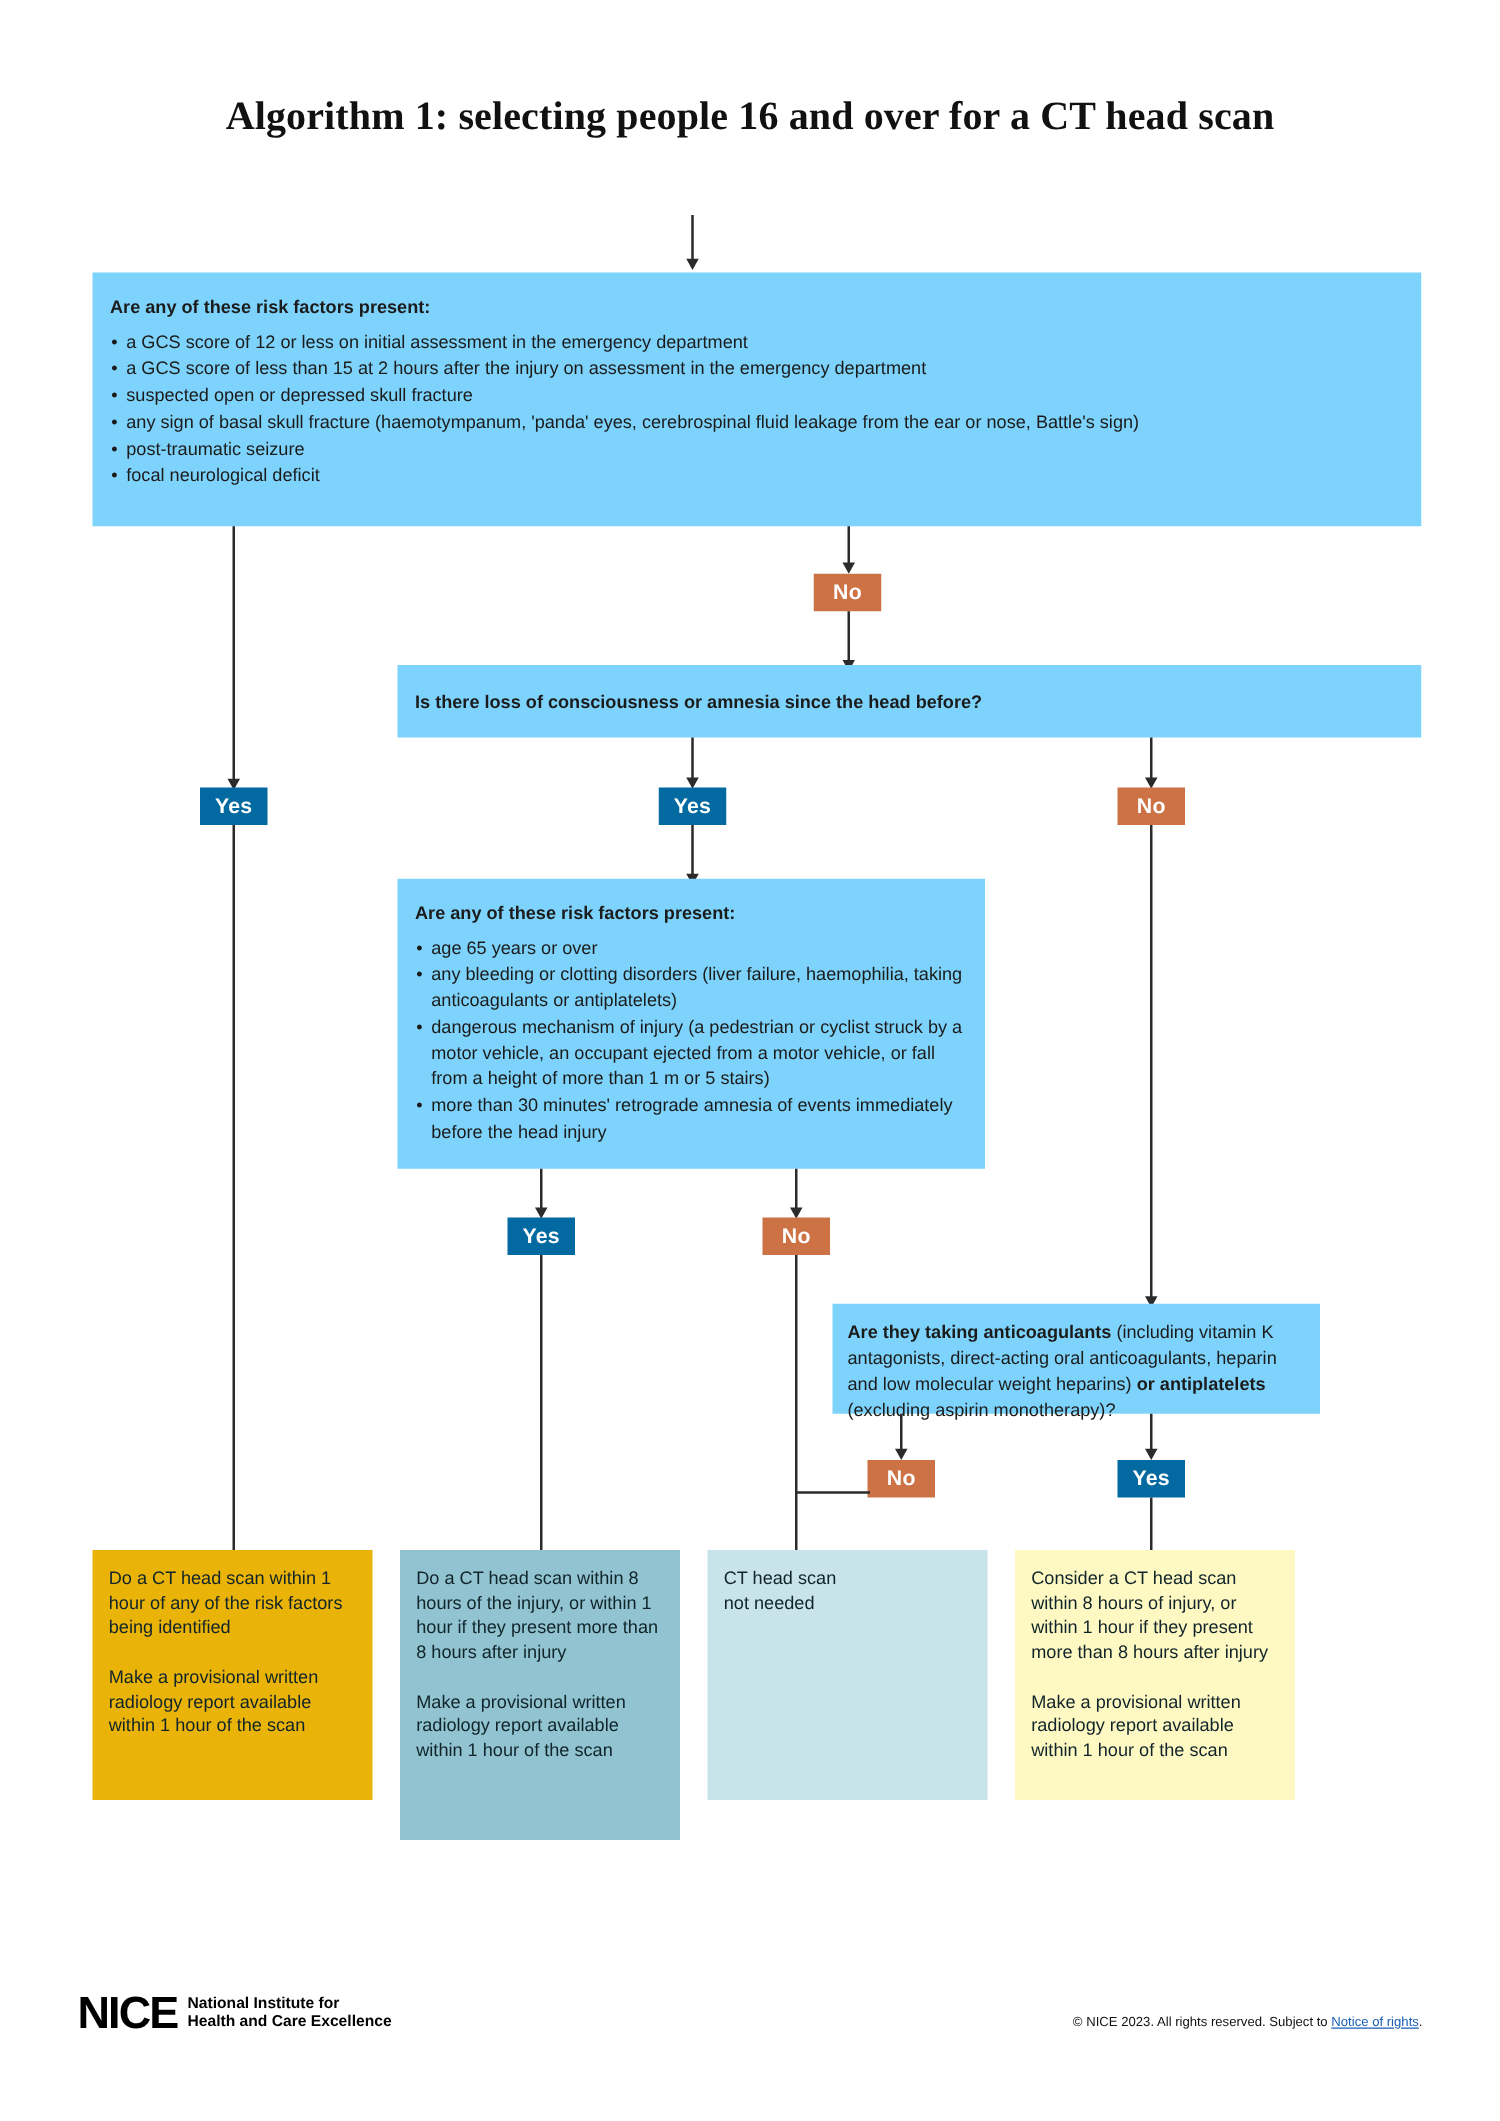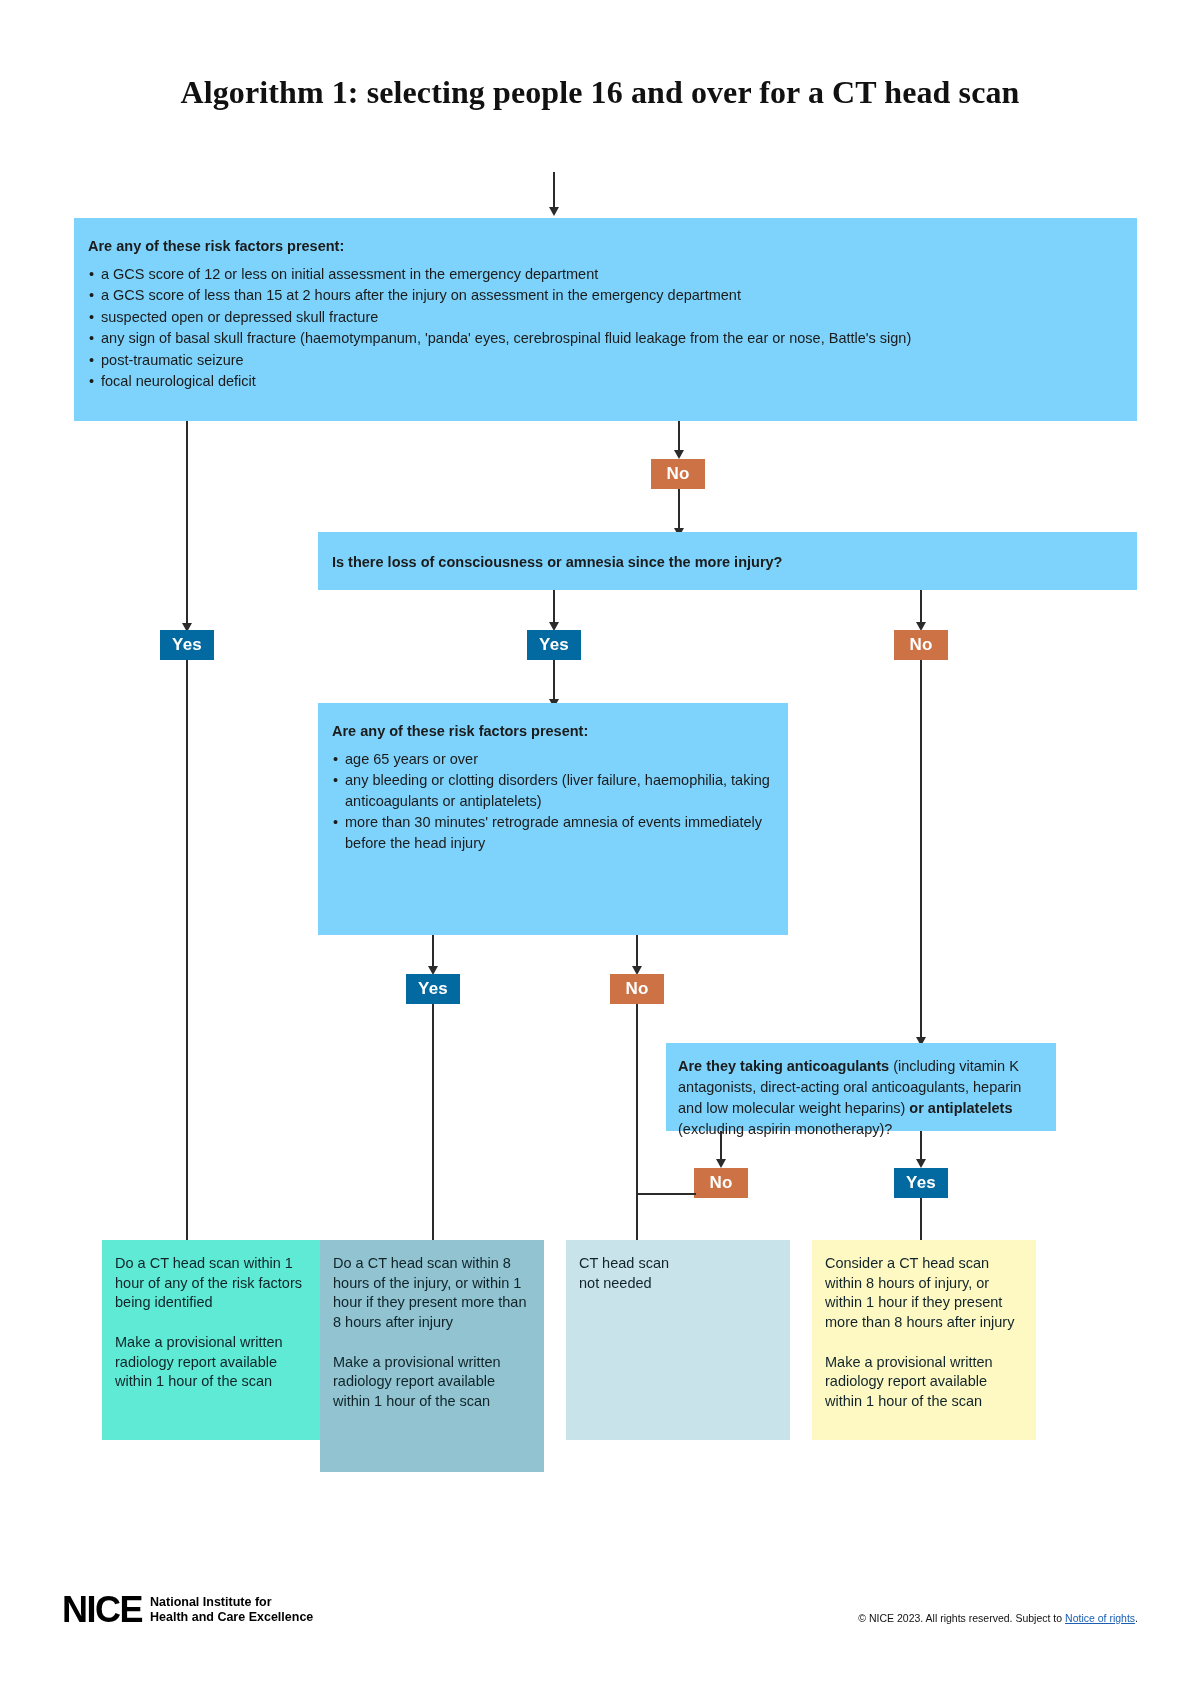--- a/index.html
+++ b/index.html
@@ -59,21 +59,21 @@
   .badge.yes { background:#0369a1; }
   .badge.no  { background:#CC7244; }
 
   
   .outcome {
     position:absolute; box-sizing:border-box;
     padding:14px 12px 12px 13px;
     font-size:14.5px; line-height:1.36; color:#10242a;
     white-space:pre-line;
   }
-  .outcome.t1 { background:#5eead4;margin-left:28px; }
+  .outcome.t1 { background:#eab308; }
   .outcome.t2 { background:#91C3D0; }
   .outcome.t3 { background:#C9E3EA; }
   .outcome.t4 { background:#fef9c3; }
 
   
   .conn { position:absolute; background:#2b2b2b; }
   .vline { width:2px; }
   .hline { height:2px; }
   .arrow {
     position:absolute; width:0; height:0;
@@ -132,21 +132,21 @@
 
   <div class="conn vline" style="left:678px; top:421px; height:32px;"></div>
   <div class="arrow" style="left:673.5px; top:450px;"></div>
   <div class="badge no" style="left:651px; top:459px; width:54px; height:30px;">
     <span>No</span>
   </div>
   <div class="conn vline" style="left:678px; top:489px; height:42px;"></div>
   <div class="arrow" style="left:673.5px; top:528px;"></div>
 
   <div class="box decision" style="left:318px; top:532px; width:819px; height:58px; padding-top:20px;">
-    <span class="hd" style="margin:0;">Is there loss of consciousness or amnesia since the more injury?</span>
+    <span class="hd" style="margin:0;">Is there loss of consciousness or amnesia since the head before?</span>
   </div>
 
   <div class="conn vline" style="left:553px; top:590px; height:35px;"></div>
   <div class="arrow" style="left:548.5px; top:622px;"></div>
   <div class="badge yes" style="left:527px; top:630px; width:54px; height:30px;">
     <span>Yes</span>
   </div>
   <div class="conn vline" style="left:553px; top:660px; height:42px;"></div>
   <div class="arrow" style="left:548.5px; top:699px;"></div>
 
@@ -156,20 +156,21 @@
     <span>No</span>
   </div>
   <div class="conn vline" style="left:920px; top:660px; height:380px;"></div>
   <div class="arrow" style="left:915.5px; top:1037px;"></div>
 
   <div class="box decision" style="left:318px; top:703px; width:470px; height:232px;">
     <span class="hd">Are any of these risk factors present:</span>
     <ul>
       <li>age 65 years or over</li>
       <li>any bleeding or clotting disorders (liver failure, haemophilia, taking anticoagulants or antiplatelets)</li>
+      <li>dangerous mechanism of injury (a pedestrian or cyclist struck by a motor vehicle, an occupant ejected from a motor vehicle, or fall from a height of more than 1 m or 5 stairs)</li>
       <li>more than 30 minutes' retrograde amnesia of events immediately before the head injury</li>
     </ul>
   </div>
 
   <div class="conn vline" style="left:432px; top:935px; height:33px;"></div>
   <div class="arrow" style="left:427.5px; top:966px;"></div>
   <div class="badge yes" style="left:406px; top:974px; width:54px; height:30px;">
     <span>Yes</span>
   </div>
   <div class="conn vline" style="left:432px; top:1004px; height:249px;"></div>

